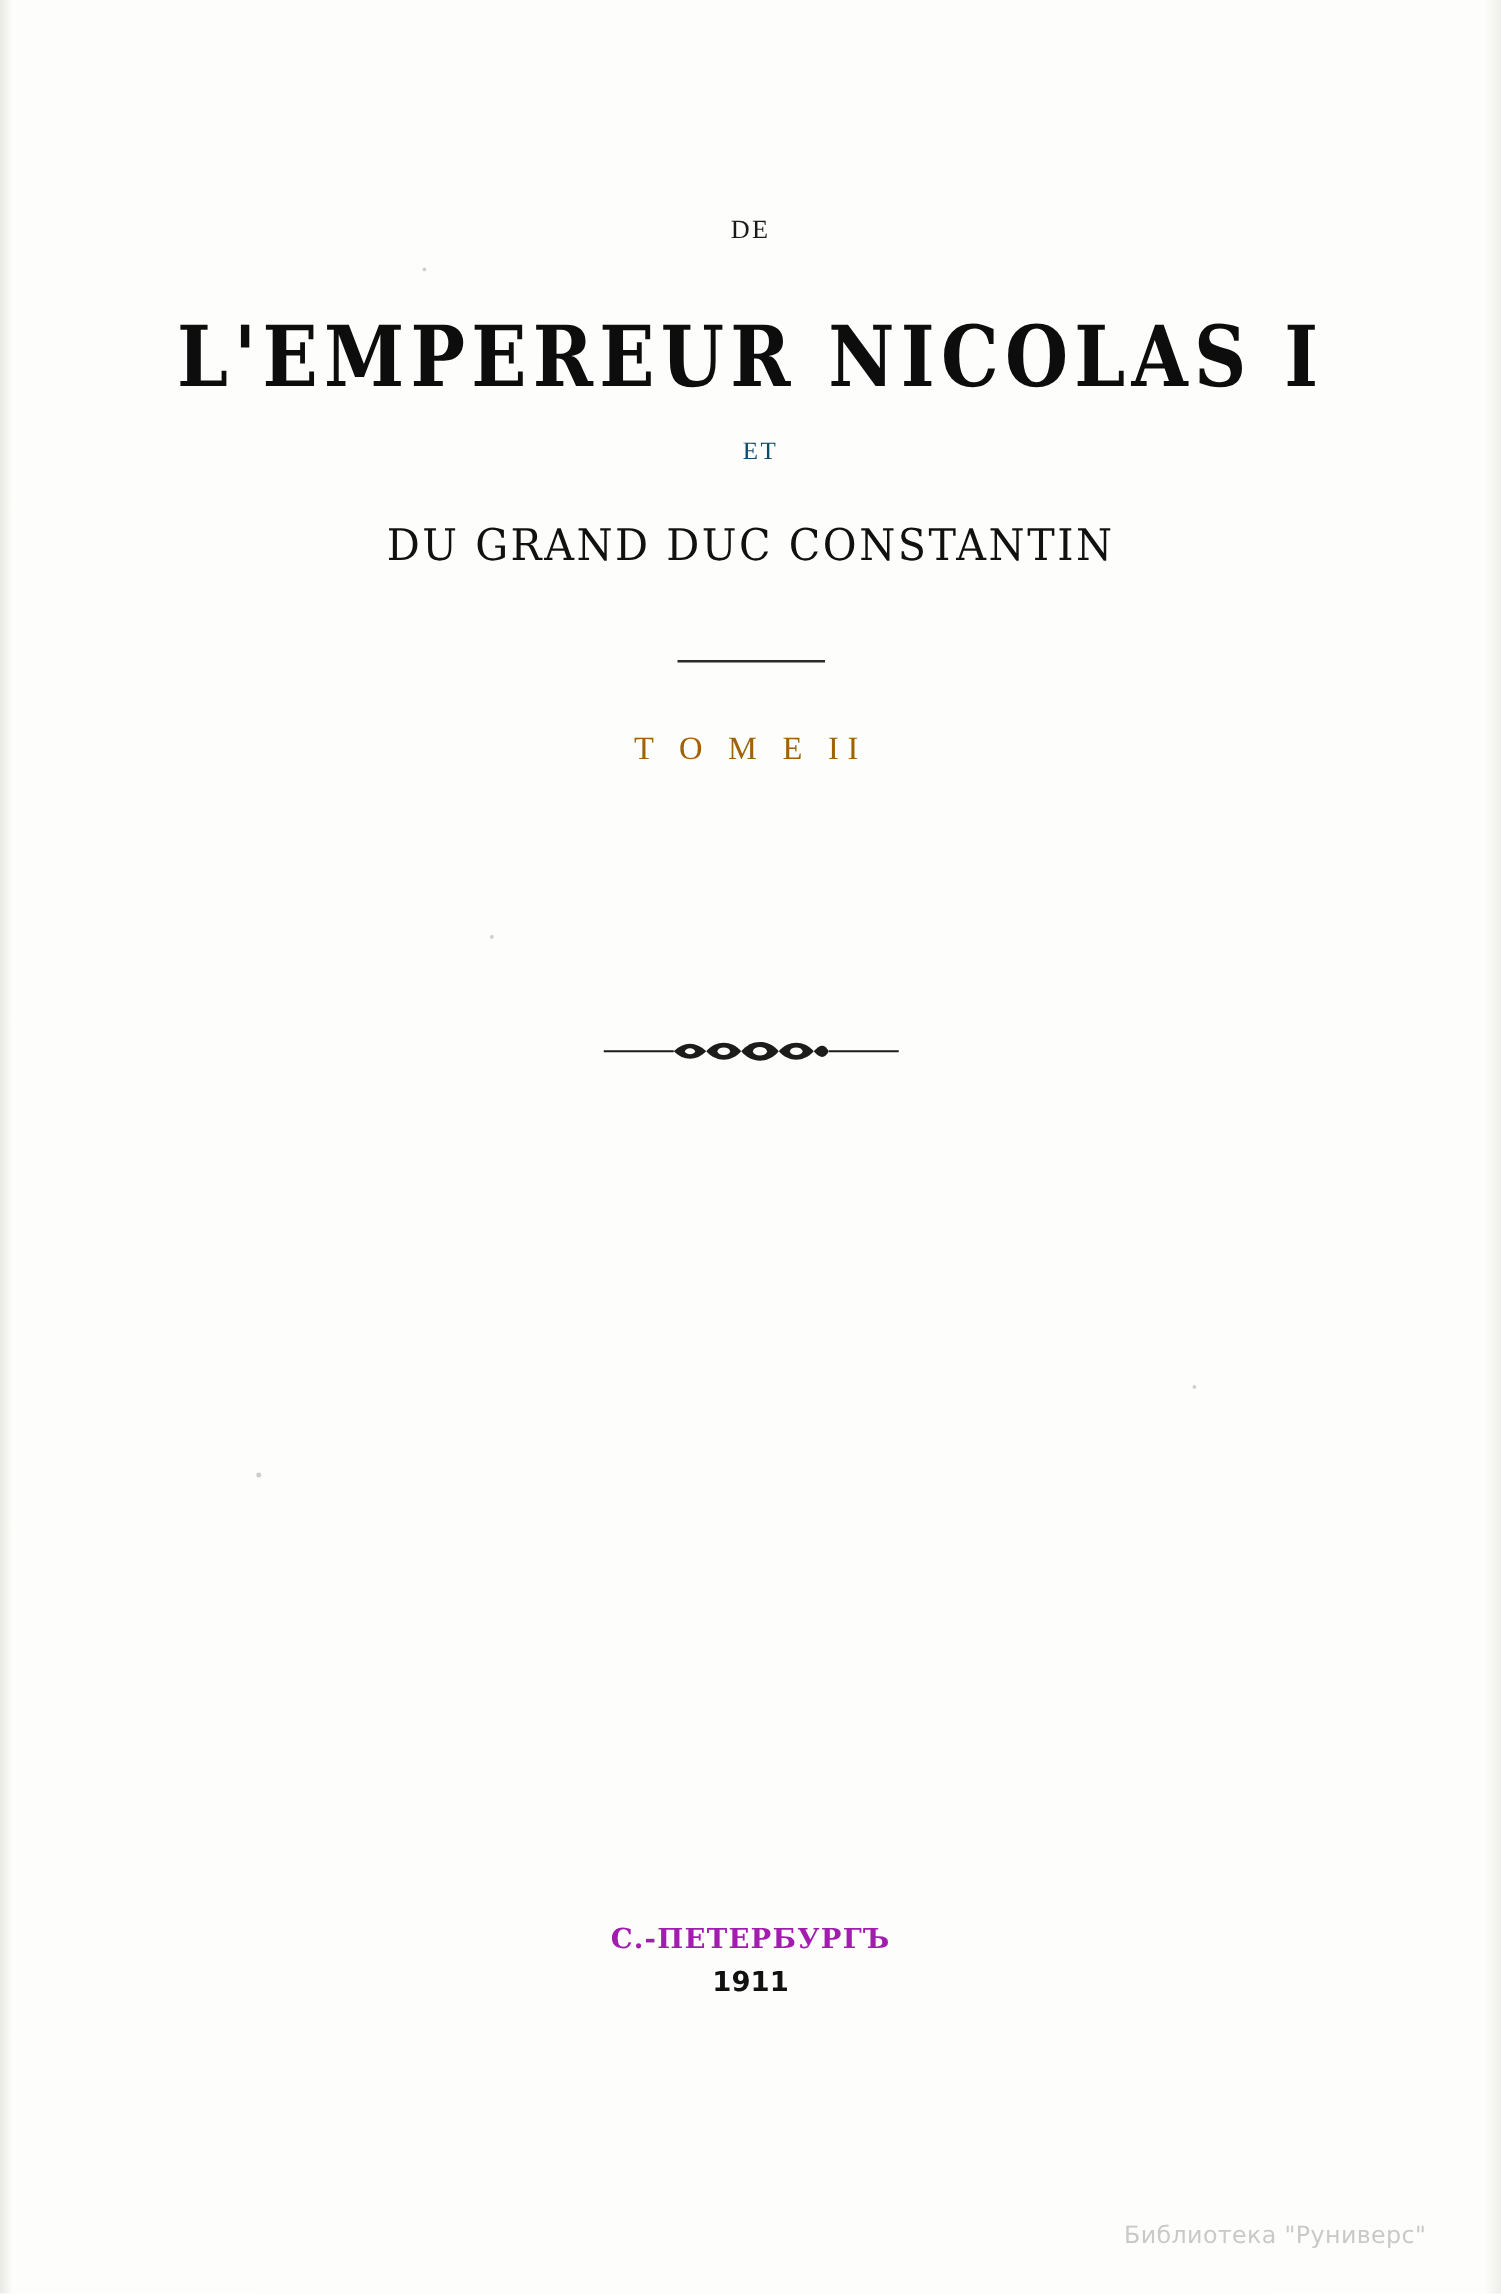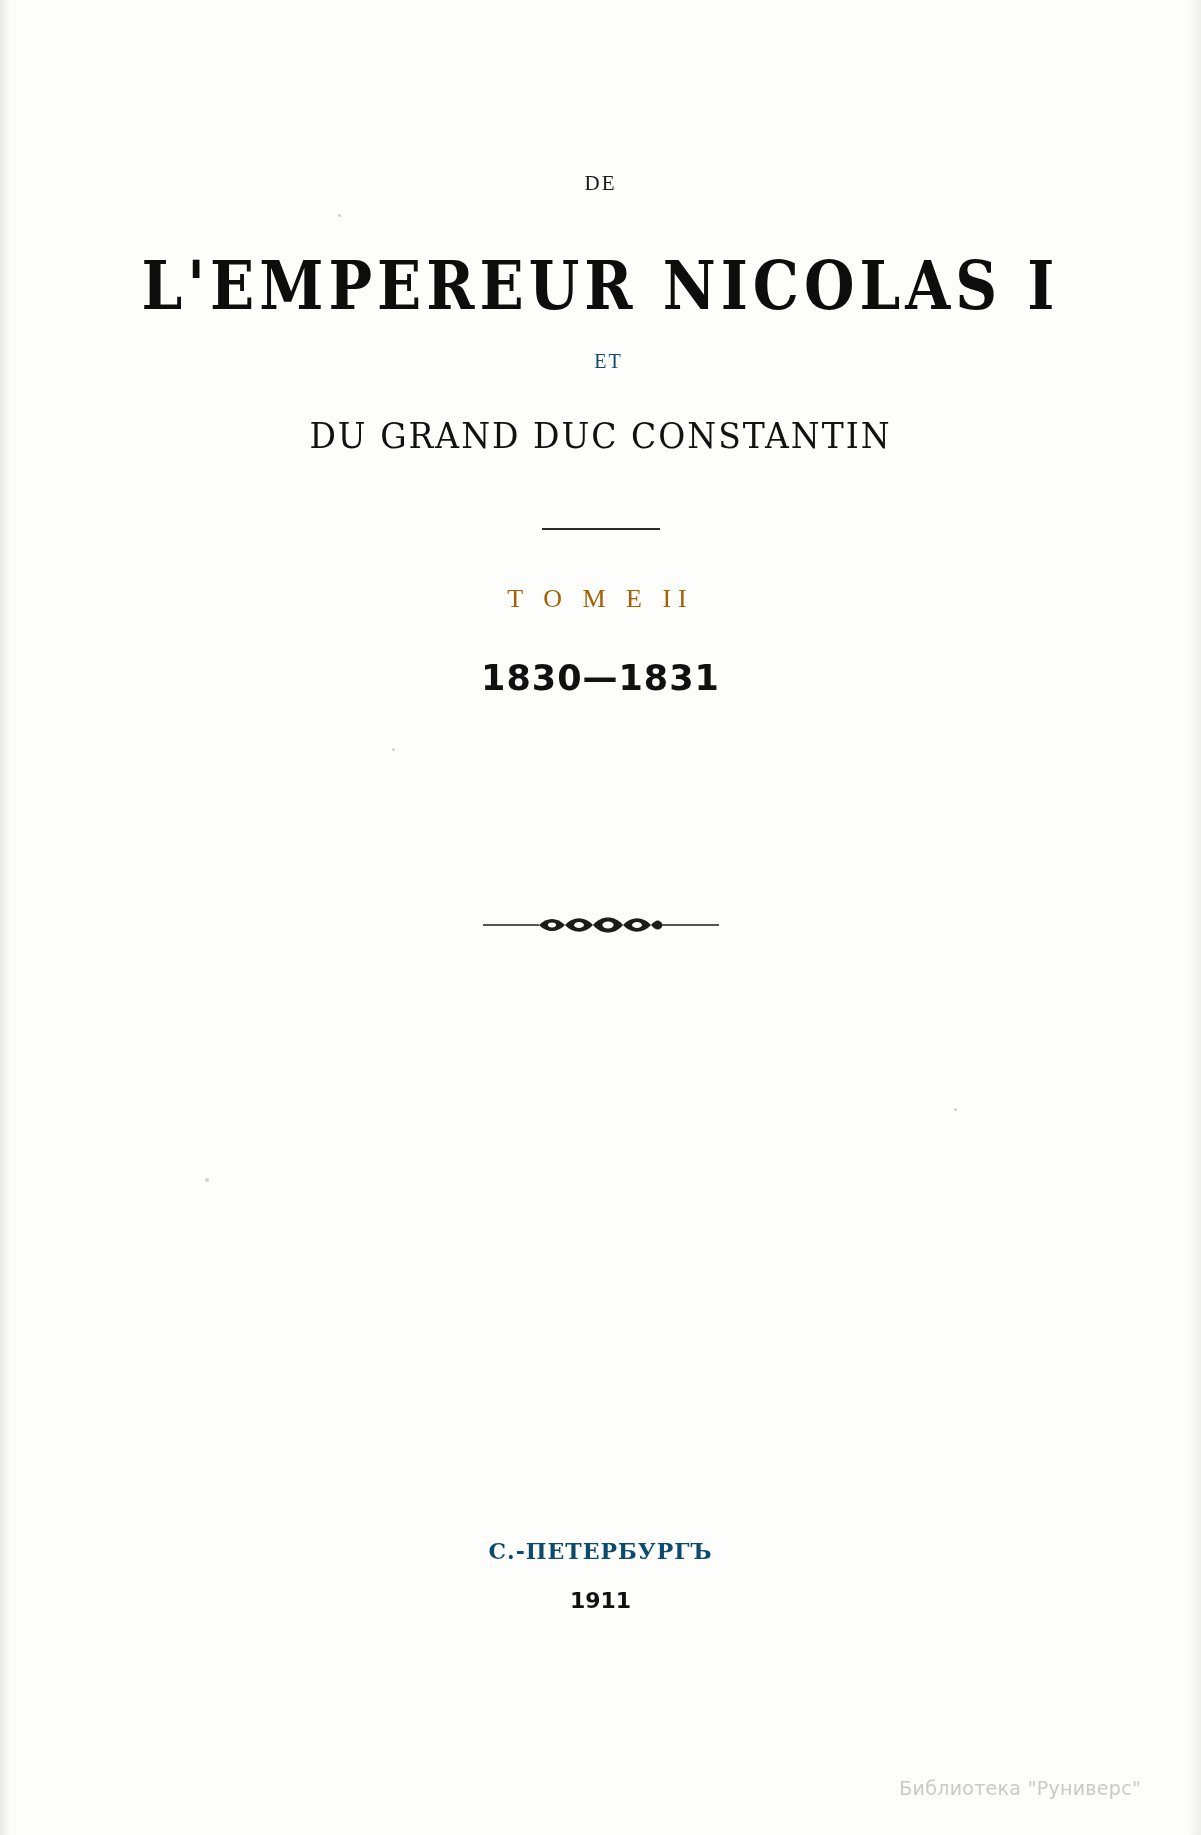--- a/index.html
+++ b/index.html
@@ -134,34 +134,34 @@
     left: 0;
     right: 0;
     top: 1538px;
     text-align: center;
   }
   .imprint-city {
     font-family: "DejaVu Serif", serif;
     font-weight: 700;
     font-size: 22px;
     letter-spacing: 1px;
-    color: #0c4a6e;
+    color: #a21caf;
   }
   .imprint-printer {
     font-family: "Liberation Serif", serif;
     font-size: 19px;
     letter-spacing: 0.4px;
     margin-top: 9px;
     color: #181818;
   }
   .imprint-year {
     font-family: "DejaVu Sans", sans-serif;
     font-weight: 700;
     font-size: 22px;
-    margin-top: 24px;
+    margin-top: 10px;
     color: #111111;
   }
 
   .watermark {
     position: absolute;
     right: 60px;
     bottom: 36px;
     font-family: "DejaVu Sans", sans-serif;
     font-size: 19px;
     color: #c9c9c9;
@@ -194,21 +194,20 @@
     <div class="line-emperor">L'EMPEREUR NICOLAS I</div>
 
     <div class="line-et">ET</div>
 
     <div class="line-grandduc">DU GRAND DUC CONSTANTIN</div>
 
     <div class="rule"></div>
 
     <div class="line-tome">T O M E   II</div>
 
-    <div class="line-years">1830—1831</div>
 
     <div class="ornament">
       <svg width="240" height="30" viewBox="0 0 240 30" aria-hidden="true">
         <g fill="none" stroke="#1c1c1c" stroke-width="1.6">
           <path d="M2 15 H58"></path>
           <path d="M182 15 H238"></path>
           <path d="M58 15 C66 7, 76 7, 84 15 C76 23, 66 23, 58 15 Z" fill="#1c1c1c" stroke="none"></path>
           <path d="M84 15 C92 6, 104 6, 112 15 C104 24, 92 24, 84 15 Z" fill="#1c1c1c" stroke="none"></path>
           <path d="M112 15 C120 5, 134 5, 142 15 C134 25, 120 25, 112 15 Z" fill="#1c1c1c" stroke="none"></path>
           <path d="M142 15 C150 6, 162 6, 170 15 C162 24, 150 24, 142 15 Z" fill="#1c1c1c" stroke="none"></path>

